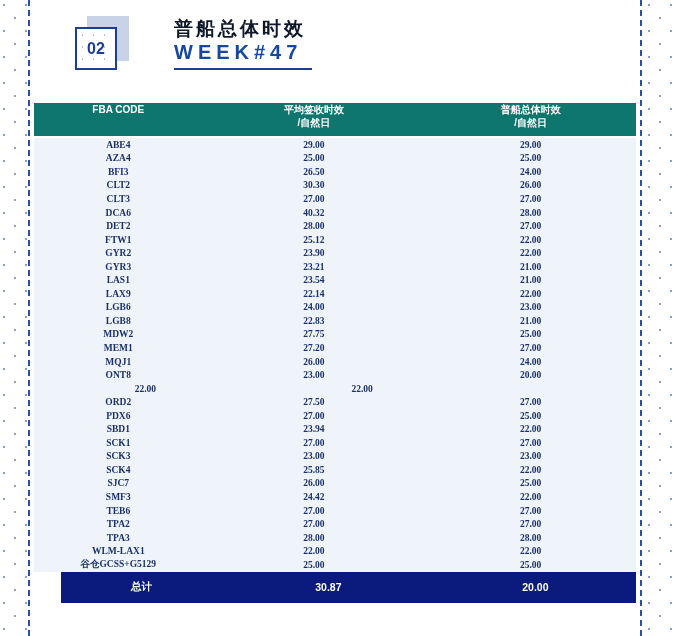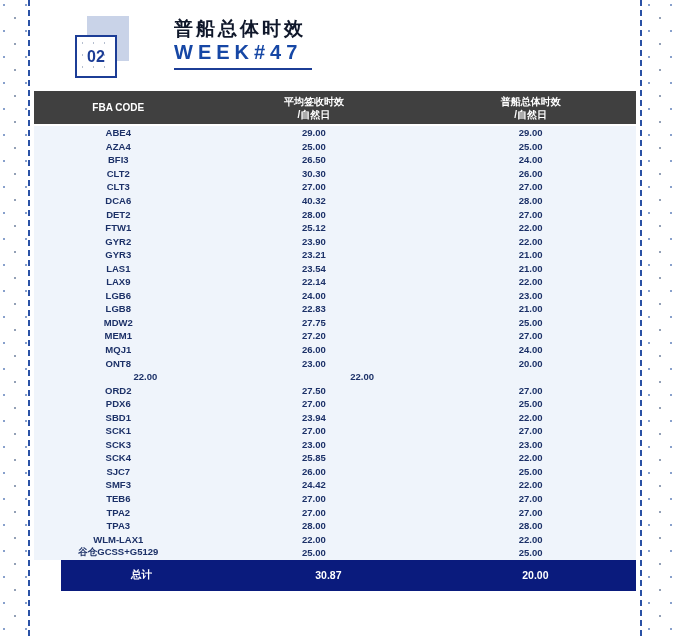--- a/index.html
+++ b/index.html
@@ -30,21 +30,21 @@
 
   .content { position: absolute; left: 30px; top: 0; width: 610px; height: 636px; }
 
   
   .page-header { position: relative; height: 91px; }
   .badge-shadow {
     position: absolute; left: 57px; top: 16px;
     width: 42px; height: 45px; background: #c9d3e8;
   }
   .badge-box {
-    position: absolute; left: 45px; top: 35px;
+    position: absolute; left: 45px; top: 27px;
     width: 38px; height: 39px;
     background-color: #ffffff;
     background-image: radial-gradient(circle, #b6bfcf 0.8px, transparent 1.1px);
     background-size: 11px 12px;
     border: 2px solid #1c3d96;
     display: flex; align-items: center; justify-content: center;
     color: #1c3d96; font-size: 16px; font-weight: bold;
   }
   .title-block { position: absolute; left: 144px; top: 16px; }
   .title-main {
@@ -53,28 +53,28 @@
   }
   .title-week {
     color: #1647a5; font-size: 20px; font-weight: bold;
     letter-spacing: 5px; line-height: 22px; white-space: nowrap;
   }
   .title-underline { width: 138px; height: 2px; background: #1c3d96; margin-top: 5px; }
 
   
   .data-table { position: absolute; left: 4px; top: 91px; width: 602px; }
   .t-head {
-    height: 33px; background: #404040; color: #ffffff;
-    display: flex; align-items: center;
+    height: 33px; background: #0f766e; color: #ffffff;
+    display: flex;  margin-top: 12px;
   }
   .t-cell { text-align: center; }
   .c1 { width: 28%; } .c2 { width: 37%; } .c3 { width: 35%; }
   .t-head .t-cell { font-size: 10px; font-weight: bold; line-height: 13px; }
   .head-gap { height: 2px; background: #ffffff; }
-  .t-rows { background: #eff4fb; }
+  .t-rows { background: #eff4fb; font-family: Liberation Serif, serif; }
   .t-row {
     height: 13.56px; display: flex; align-items: center;
     color: #1c3168; font-size: 9.5px; font-weight: bold;
   }
   .t-total {
     height: 31px; background: #0a1b7d; display: flex; align-items: center;
     color: #ffffff; font-size: 10.5px; font-weight: bold; margin-left: 27px;
   }
 </style>
 </head>

